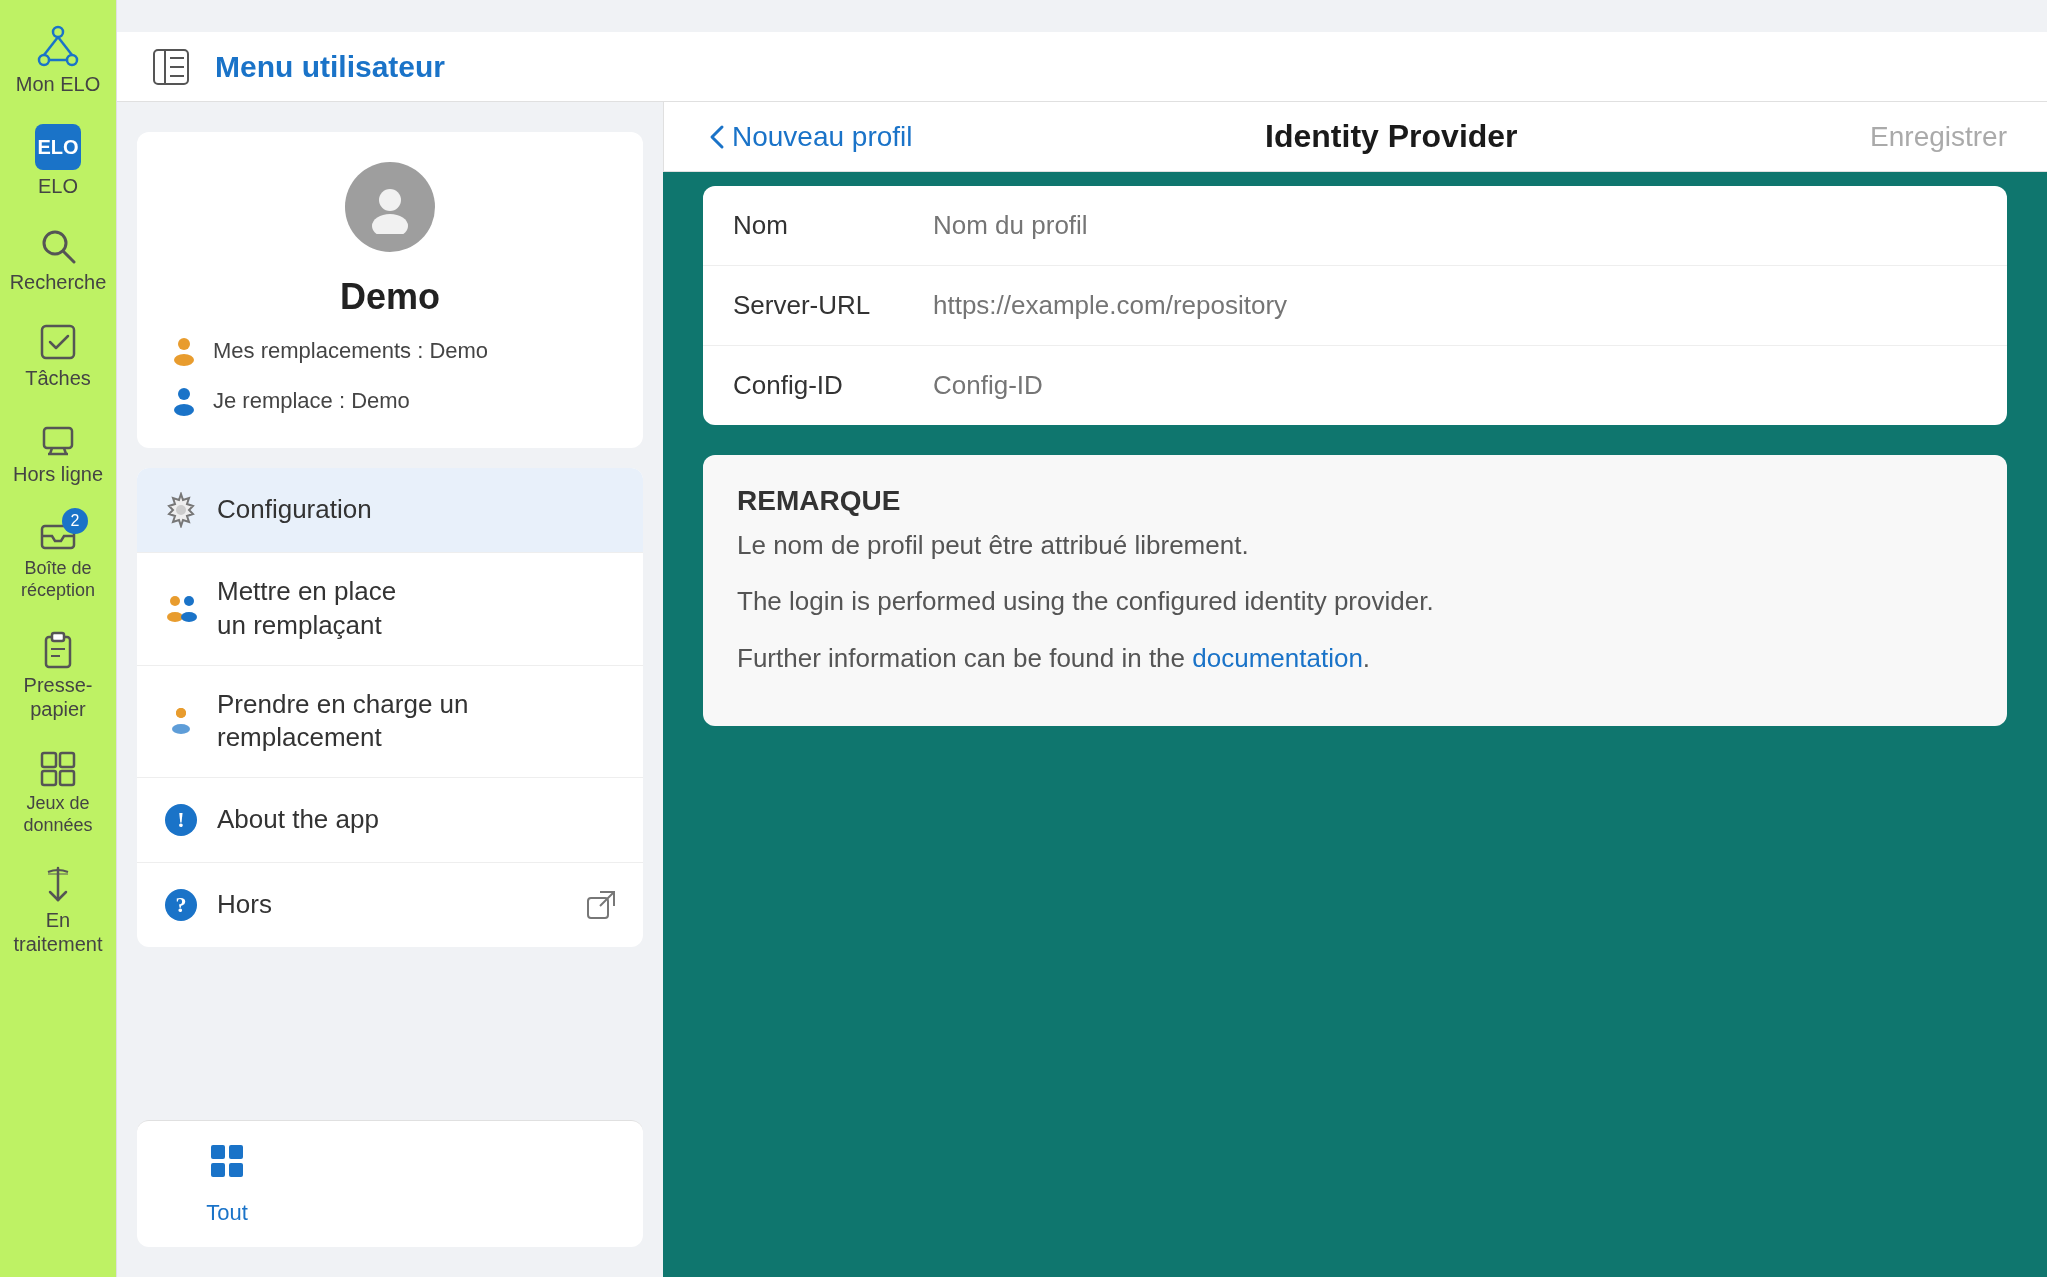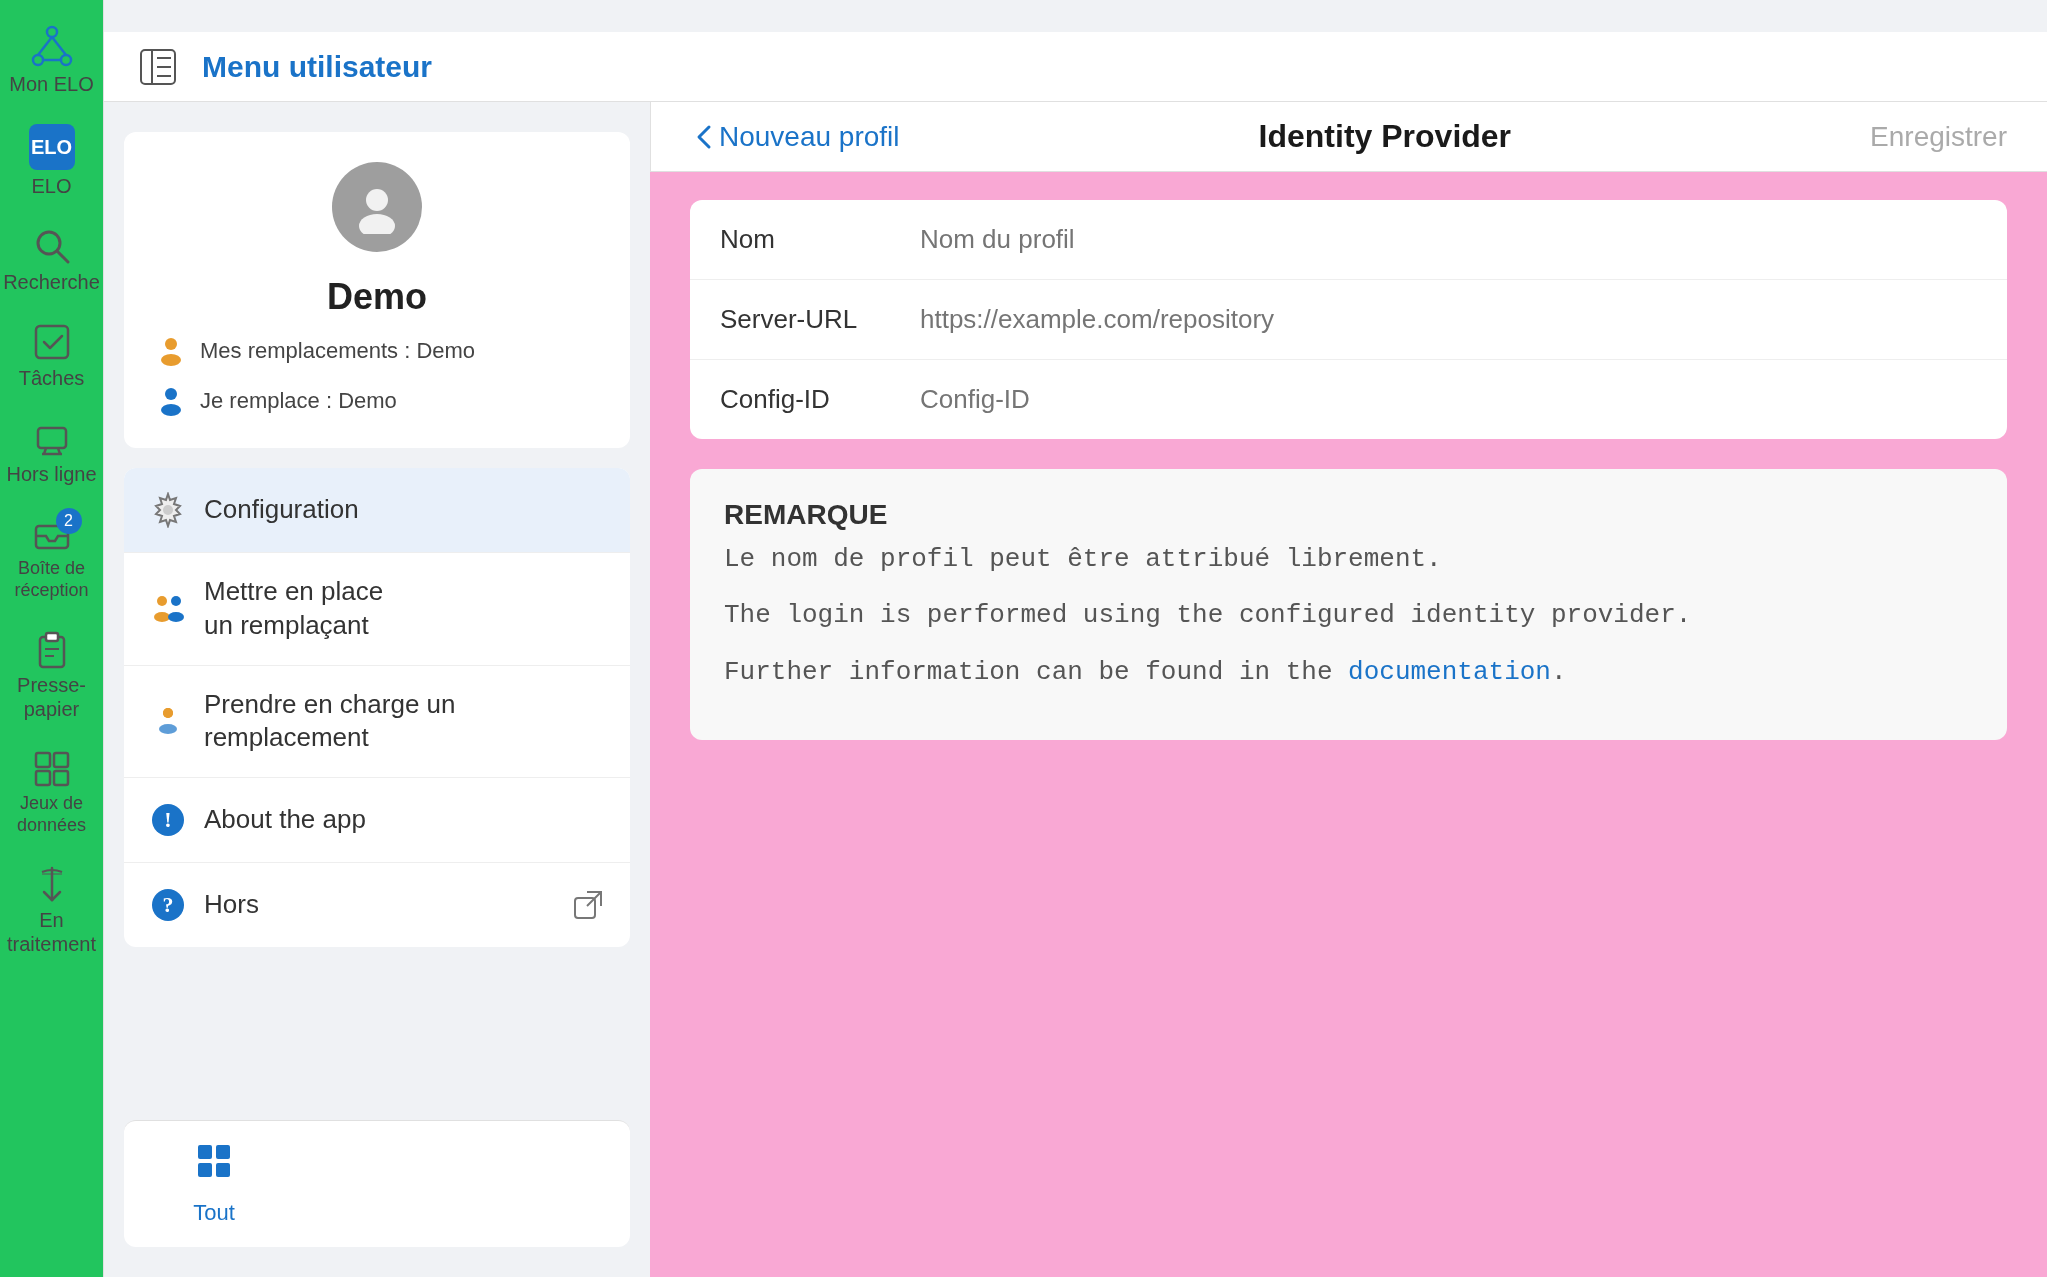--- a/index.html
+++ b/index.html
@@ -7,22 +7,22 @@
       font-family: -apple-system, BlinkMacSystemFont, 'Segoe UI', sans-serif;
       background: #f0f2f5;
       width: 2047px;
       height: 1277px;
       display: flex;
       overflow: hidden;
     }
 
     
     .sidebar {
-      width: 104px;
-      background: #22c55e;
+      width: 117px;
+      background: #bef264;
       display: flex;
       flex-direction: column;
       align-items: center;
       padding: 10px 0;
       border-right: 1px solid #e0e0e0;
       flex-shrink: 0;
       height: 1277px;
     }
     .sidebar-item {
       display: flex;
@@ -233,22 +233,22 @@
     }
     .save-btn {
       font-size: 28px;
       color: #aaa;
       cursor: pointer;
     }
 
     
     .form-area {
       flex: 1;
-      background: #f9a8d4;
-      padding: 28px 40px;
+      background: #0f766e;
+      padding: 14px 40px;
       overflow-y: auto;
     }
     .form-card {
       background: #fff;
       border-radius: 12px;
       overflow: hidden;
       margin-bottom: 30px;
     }
     .form-row {
       display: flex;
@@ -283,21 +283,20 @@
       font-size: 28px;
       font-weight: 700;
       color: #333;
       margin-bottom: 10px;
     }
     .note-text {
       font-size: 26px;
       color: #555;
       margin-bottom: 20px;
       line-height: 1.4;
-      font-family: Liberation Mono, monospace;
     }
     .note-link {
       color: #1a73c8;
       text-decoration: none;
     }
 
     
     .bottom-bar {
       height: 127px;
       background: #fff;

